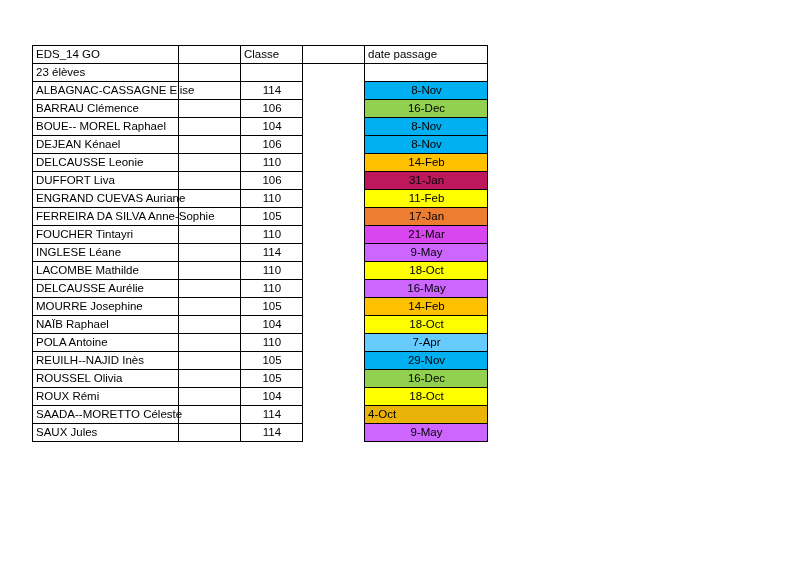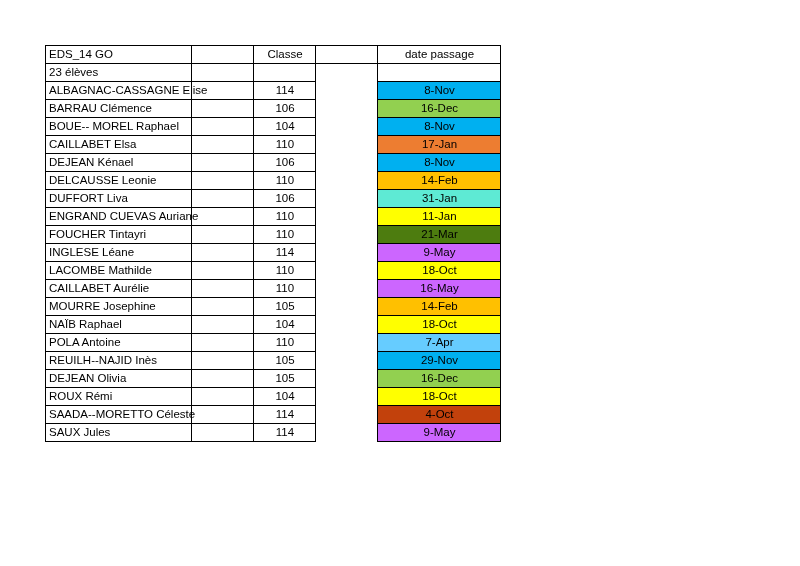--- a/index.html
+++ b/index.html
@@ -9,21 +9,21 @@
   }
   body {
     width: 800px;
     height: 566px;
     font-family: "Liberation Sans", sans-serif;
     position: relative;
     overflow: hidden;
   }
   #sheet {
     position: absolute;
-    left: 45px;
+    left: 32px;
     top: 45px;
     width: 455px;
   }
   table.grid {
     border-collapse: collapse;
     table-layout: fixed;
     width: 455px;
   }
   table.grid td {
     border: 1px solid #000000;
@@ -35,21 +35,21 @@
     white-space: nowrap;
     overflow: visible;
   }
   .col-name  { width: 146px; text-align: left; }
   .col-blank { width: 62px; }
   .col-classe{ width: 62px; text-align: center; }
   .col-gap   { width: 62px; }
   .col-date  { width: 123px; text-align: center; }
 
   .hdr { font-size: 11.5px; }
-  .hdr-center { text-align: center; }
+  .hdr-center { text-align: left; }
   .noborder { border: none !important; }
 
   .date-cell { font-size: 11.5px; }
 </style>
 </head>
 <body>
 
 <div id="sheet">
   <table class="grid">
     <colgroup>
@@ -89,130 +89,130 @@
           <td class="date-cell" style="text-align: center; background: rgb(146, 208, 80);">16-Dec</td>
         </tr>
         <tr>
           <td>BOUE-- MOREL Raphael</td>
           <td></td>
           <td class="col-classe" style="text-align: center;">104</td>
           <td class="noborder"></td>
           <td class="date-cell" style="text-align: center; background: rgb(0, 176, 240);">8-Nov</td>
         </tr>
         <tr>
-          <td>CAILLABET Elsa</td>
-          <td></td>
-          <td class="col-classe" style="text-align: center;">110</td>
+          <td>DEJEAN Kénael</td>
+          <td></td>
+          <td class="col-classe" style="text-align: center;">106</td>
+          <td class="noborder"></td>
+          <td class="date-cell" style="text-align: center; background: rgb(0, 176, 240);">8-Nov</td>
+        </tr>
+        <tr>
+          <td>DELCAUSSE Leonie</td>
+          <td></td>
+          <td class="col-classe" style="text-align: center;">110</td>
+          <td class="noborder"></td>
+          <td class="date-cell" style="text-align: center; background: rgb(255, 192, 0);">14-Feb</td>
+        </tr>
+        <tr>
+          <td>DUFFORT Liva</td>
+          <td></td>
+          <td class="col-classe" style="text-align: center;">106</td>
+          <td class="noborder"></td>
+          <td class="date-cell" style="text-align: center; background: #be185d;">31-Jan</td>
+        </tr>
+        <tr>
+          <td>ENGRAND CUEVAS Auriane</td>
+          <td></td>
+          <td class="col-classe" style="text-align: center;">110</td>
+          <td class="noborder"></td>
+          <td class="date-cell" style="text-align: center; background: rgb(255, 255, 0);">11-Feb</td>
+        </tr>
+        <tr>
+          <td>FERREIRA DA SILVA Anne-Sophie</td>
+          <td></td>
+          <td class="col-classe" style="text-align: center;">105</td>
           <td class="noborder"></td>
           <td class="date-cell" style="text-align: center; background: rgb(237, 125, 49);">17-Jan</td>
         </tr>
         <tr>
-          <td>DEJEAN Kénael</td>
-          <td></td>
-          <td class="col-classe" style="text-align: center;">106</td>
-          <td class="noborder"></td>
-          <td class="date-cell" style="text-align: center; background: rgb(0, 176, 240);">8-Nov</td>
-        </tr>
-        <tr>
-          <td>DELCAUSSE Leonie</td>
-          <td></td>
-          <td class="col-classe" style="text-align: center;">110</td>
+          <td>FOUCHER Tintayri</td>
+          <td></td>
+          <td class="col-classe" style="text-align: center;">110</td>
+          <td class="noborder"></td>
+          <td class="date-cell" style="text-align: center; background: #d946ef;">21-Mar</td>
+        </tr>
+        <tr>
+          <td>INGLESE Léane</td>
+          <td></td>
+          <td class="col-classe" style="text-align: center;">114</td>
+          <td class="noborder"></td>
+          <td class="date-cell" style="text-align: center; background: rgb(204, 102, 255);">9-May</td>
+        </tr>
+        <tr>
+          <td>LACOMBE Mathilde</td>
+          <td></td>
+          <td class="col-classe" style="text-align: center;">110</td>
+          <td class="noborder"></td>
+          <td class="date-cell" style="text-align: center; background: rgb(255, 255, 0);">18-Oct</td>
+        </tr>
+        <tr>
+          <td>DELCAUSSE Aurélie</td>
+          <td></td>
+          <td class="col-classe" style="text-align: center;">110</td>
+          <td class="noborder"></td>
+          <td class="date-cell" style="text-align: center; background: rgb(204, 102, 255);">16-May</td>
+        </tr>
+        <tr>
+          <td>MOURRE Josephine</td>
+          <td></td>
+          <td class="col-classe" style="text-align: center;">105</td>
           <td class="noborder"></td>
           <td class="date-cell" style="text-align: center; background: rgb(255, 192, 0);">14-Feb</td>
         </tr>
         <tr>
-          <td>DUFFORT Liva</td>
-          <td></td>
-          <td class="col-classe" style="text-align: center;">106</td>
-          <td class="noborder"></td>
-          <td class="date-cell" style="text-align: center; background: #5eead4;">31-Jan</td>
-        </tr>
-        <tr>
-          <td>ENGRAND CUEVAS Auriane</td>
-          <td></td>
-          <td class="col-classe" style="text-align: center;">110</td>
-          <td class="noborder"></td>
-          <td class="date-cell" style="text-align: center; background: rgb(255, 255, 0);">11-Jan</td>
-        </tr>
-        <tr>
-          <td>FOUCHER Tintayri</td>
-          <td></td>
-          <td class="col-classe" style="text-align: center;">110</td>
-          <td class="noborder"></td>
-          <td class="date-cell" style="text-align: center; background: #4d7c0f;">21-Mar</td>
-        </tr>
-        <tr>
-          <td>INGLESE Léane</td>
-          <td></td>
-          <td class="col-classe" style="text-align: center;">114</td>
-          <td class="noborder"></td>
-          <td class="date-cell" style="text-align: center; background: rgb(204, 102, 255);">9-May</td>
-        </tr>
-        <tr>
-          <td>LACOMBE Mathilde</td>
-          <td></td>
-          <td class="col-classe" style="text-align: center;">110</td>
+          <td>NAÏB Raphael</td>
+          <td></td>
+          <td class="col-classe" style="text-align: center;">104</td>
           <td class="noborder"></td>
           <td class="date-cell" style="text-align: center; background: rgb(255, 255, 0);">18-Oct</td>
         </tr>
         <tr>
-          <td>CAILLABET Aurélie</td>
-          <td></td>
-          <td class="col-classe" style="text-align: center;">110</td>
-          <td class="noborder"></td>
-          <td class="date-cell" style="text-align: center; background: rgb(204, 102, 255);">16-May</td>
-        </tr>
-        <tr>
-          <td>MOURRE Josephine</td>
-          <td></td>
-          <td class="col-classe" style="text-align: center;">105</td>
-          <td class="noborder"></td>
-          <td class="date-cell" style="text-align: center; background: rgb(255, 192, 0);">14-Feb</td>
-        </tr>
-        <tr>
-          <td>NAÏB Raphael</td>
+          <td>POLA Antoine</td>
+          <td></td>
+          <td class="col-classe" style="text-align: center;">110</td>
+          <td class="noborder"></td>
+          <td class="date-cell" style="text-align: center; background: rgb(102, 204, 255);">7-Apr</td>
+        </tr>
+        <tr>
+          <td>REUILH--NAJID Inès</td>
+          <td></td>
+          <td class="col-classe" style="text-align: center;">105</td>
+          <td class="noborder"></td>
+          <td class="date-cell" style="text-align: center; background: rgb(0, 176, 240);">29-Nov</td>
+        </tr>
+        <tr>
+          <td>ROUSSEL Olivia</td>
+          <td></td>
+          <td class="col-classe" style="text-align: center;">105</td>
+          <td class="noborder"></td>
+          <td class="date-cell" style="text-align: center; background: rgb(146, 208, 80);">16-Dec</td>
+        </tr>
+        <tr>
+          <td>ROUX Rémi</td>
           <td></td>
           <td class="col-classe" style="text-align: center;">104</td>
           <td class="noborder"></td>
           <td class="date-cell" style="text-align: center; background: rgb(255, 255, 0);">18-Oct</td>
         </tr>
         <tr>
-          <td>POLA Antoine</td>
-          <td></td>
-          <td class="col-classe" style="text-align: center;">110</td>
-          <td class="noborder"></td>
-          <td class="date-cell" style="text-align: center; background: rgb(102, 204, 255);">7-Apr</td>
-        </tr>
-        <tr>
-          <td>REUILH--NAJID Inès</td>
-          <td></td>
-          <td class="col-classe" style="text-align: center;">105</td>
-          <td class="noborder"></td>
-          <td class="date-cell" style="text-align: center; background: rgb(0, 176, 240);">29-Nov</td>
-        </tr>
-        <tr>
-          <td>DEJEAN Olivia</td>
-          <td></td>
-          <td class="col-classe" style="text-align: center;">105</td>
-          <td class="noborder"></td>
-          <td class="date-cell" style="text-align: center; background: rgb(146, 208, 80);">16-Dec</td>
-        </tr>
-        <tr>
-          <td>ROUX Rémi</td>
-          <td></td>
-          <td class="col-classe" style="text-align: center;">104</td>
-          <td class="noborder"></td>
-          <td class="date-cell" style="text-align: center; background: rgb(255, 255, 0);">18-Oct</td>
-        </tr>
-        <tr>
           <td>SAADA--MORETTO Céleste</td>
           <td></td>
           <td class="col-classe" style="text-align: center;">114</td>
           <td class="noborder"></td>
-          <td class="date-cell" style="text-align: center; background: #c2410c;">4-Oct</td>
+          <td class="date-cell" style="text-align: left; background: #eab308;">4-Oct</td>
         </tr>
         <tr>
           <td>SAUX Jules</td>
           <td></td>
           <td class="col-classe" style="text-align: center;">114</td>
           <td class="noborder"></td>
           <td class="date-cell" style="text-align: center; background: rgb(204, 102, 255);">9-May</td>
         </tr>
       </tbody>
   </table>

